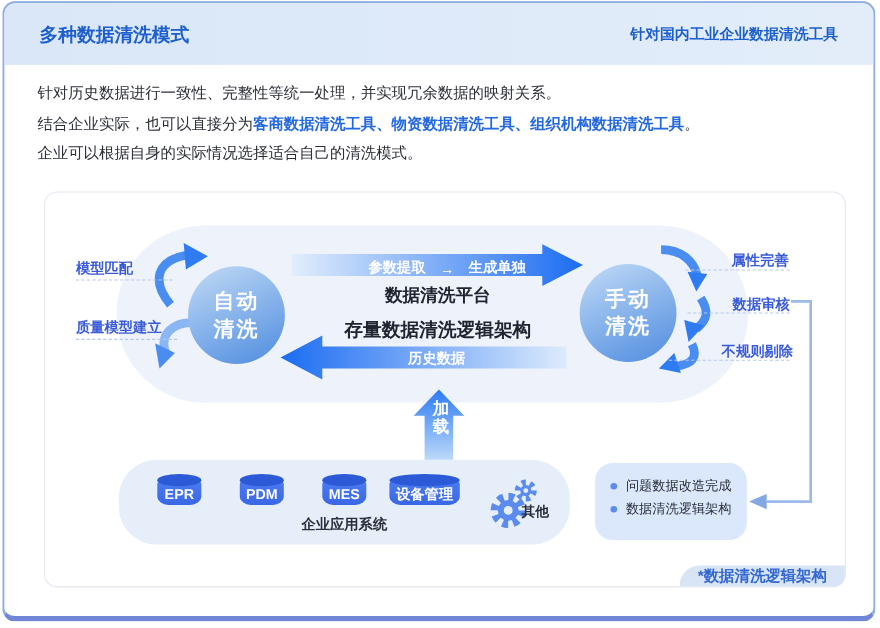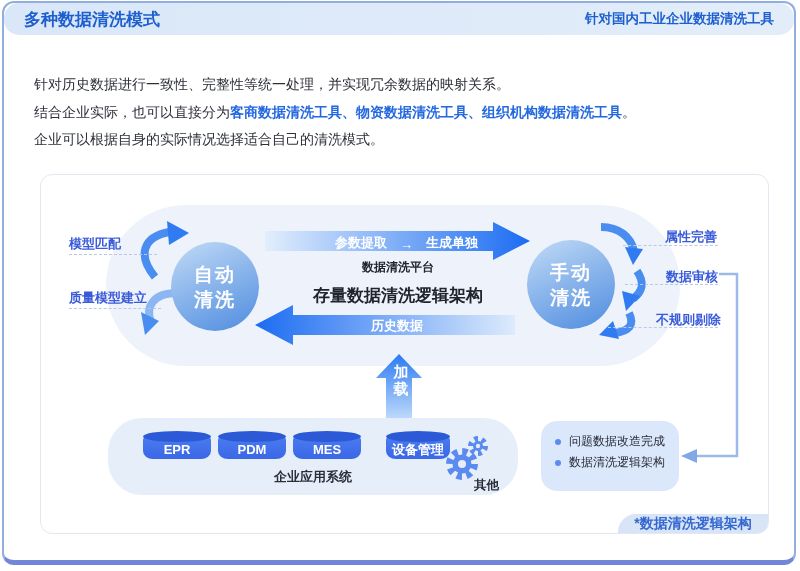--- a/index.html
+++ b/index.html
@@ -1,54 +1,54 @@
 <!DOCTYPE html>
 <html><head>
 <meta charset="utf-8">
 <style>
   html,body{margin:0;padding:0;}
   body{width:800px;height:571px;background:#fff;font-family:"Liberation Sans","DejaVu Sans",sans-serif;position:relative;overflow:hidden;}
   .card{position:absolute;left:2px;top:1px;width:794px;height:564px;box-sizing:border-box;
         border:2px solid #92aedf;border-bottom:5px solid #7286d8;border-radius:12px;background:#fff;overflow:hidden;}
-  .header{position:absolute;left:0;top:0;width:100%;height:32px;box-sizing:border-box;
+  .header{position:absolute;left:0;top:0;width:100%;height:56px;box-sizing:border-box;
           background:linear-gradient(90deg,#d9e7f8,#e3edfa);display:flex;align-items:center;
-          justify-content:space-between;padding:0 20px;border-radius:15px;}
+          justify-content:space-between;padding:0 32px;}
   .title{font-size:17px;font-weight:bold;color:#1d5fce;}
   .subtitle{font-size:13.5px;font-weight:bold;color:#1d5fce;}
   .intro{position:absolute;left:30px;top:74px;font-size:14px;color:#2c2f38;}
   .intro p{margin:0 0 12.5px;line-height:15px;}
   .hl{color:#2468e0;font-weight:bold;}
   .panel{position:absolute;left:36px;top:171px;width:727px;height:358px;background:#fff;
          border:1px solid #e3e7f1;border-radius:12px;}
   .pill{position:absolute;left:65px;top:30px;width:574px;height:161px;background:#edf2fb;border-radius:80px;}
   .overlay{position:absolute;left:0;top:0;pointer-events:none;}
   .circle{position:absolute;width:88px;height:89px;border-radius:50%;
           background:linear-gradient(155deg,#c2dbf6 0%,#8db7ec 45%,#4f8cdf 100%);
           color:#fff;font-weight:bold;font-size:19px;letter-spacing:2px;line-height:25px;
           display:flex;flex-direction:column;align-items:center;justify-content:center;text-align:center;}
   .c-auto{left:130px;top:67px;}
   .c-manual{left:486px;top:65px;}
   .d-label{position:absolute;font-size:13px;font-weight:bold;color:#3a5bd9;white-space:nowrap;}
   .dash{position:absolute;border-bottom:1.5px dashed #b9c9ea;height:0;}
   .plat{position:absolute;left:257px;top:84px;width:200px;text-align:center;color:#20242e;}
-  .plat .l1{font-size:12px;font-weight:bold;margin-bottom:8px;}
+  .plat .l1{font-size:16px;font-weight:bold;margin-bottom:8px;}
   .plat .l2{font-size:17px;font-weight:bold;}
   .arrow-text{position:absolute;color:#fff;font-weight:bold;font-size:13px;white-space:nowrap;}
   .flowrow{display:flex;gap:13px;align-items:flex-end;}
   .load-label{position:absolute;left:349px;top:188px;width:22px;text-align:center;
               color:#fff;font-weight:bold;font-size:15px;line-height:17px;}
   .sysbox{position:absolute;left:67px;top:243px;width:410px;height:77px;background:#e6eefa;border-radius:34px;}
-  .cyl{position:absolute;top:261px;width:68px;height:23px;background:linear-gradient(180deg,#4b7cf1,#3a67e6);
+  .cyl{position:absolute;top:261px;width:40px;height:23px;background:linear-gradient(180deg,#4b7cf1,#3a67e6);
        border-radius:5px 5px 10px 10px/4px 4px 8px 8px;display:flex;align-items:center;justify-content:center;
        color:#fff;font-weight:bold;font-size:13px;padding-top:4px;box-sizing:border-box;}
   .cyl::before{content:"";position:absolute;left:0;top:-5px;width:100%;height:11px;background:#2c59d6;border-radius:50%;}
   .cyl span{position:relative;z-index:1;}
   .caption{position:absolute;left:67px;top:293px;width:410px;text-align:center;
            font-size:13px;font-weight:bold;color:#2a2f3a;}
-  .other{position:absolute;left:433px;top:282px;font-size:12.5px;font-weight:bold;color:#262b36;margin-top:20px;}
+  .other{position:absolute;left:433px;top:282px;font-size:12.5px;font-weight:bold;color:#262b36;}
   .resbox{position:absolute;left:500px;top:246px;width:138px;height:70px;background:#dbe7fa;border-radius:16px;
           box-sizing:border-box;padding:10px 0 0 14px;}
   .resrow{display:flex;align-items:center;height:21px;}
   .resdot{width:6px;height:6px;border-radius:50%;background:#5b8bef;margin-right:8px;flex:0 0 auto;}
   .restext{font-size:12px;font-weight:normal;color:#272c38;white-space:nowrap;}
   .tag{position:absolute;right:0;bottom:0;width:150px;height:19px;background:#d8e5f7;
        border-radius:18px 0 10px 0;display:flex;align-items:center;justify-content:center;
        font-size:14px;font-weight:bold;color:#3467d0;}
 </style>
 </head>
@@ -180,21 +180,21 @@
 
     <div class="cyl" style="left:102px;">
         <span>EPR</span>
       </div>
     <div class="cyl" style="left:177px;">
         <span>PDM</span>
       </div>
     <div class="cyl" style="left:252px;">
         <span>MES</span>
       </div>
-    <div class="cyl" style="left:345px;width:64px;">
+    <div class="cyl" style="left:313px;width:64px;">
         <span>设备管理</span>
       </div>
 
     <div class="other">其他</div>
     <div class="caption">企业应用系统</div>
 
   </div>
 </div>
 
 </body></html>

